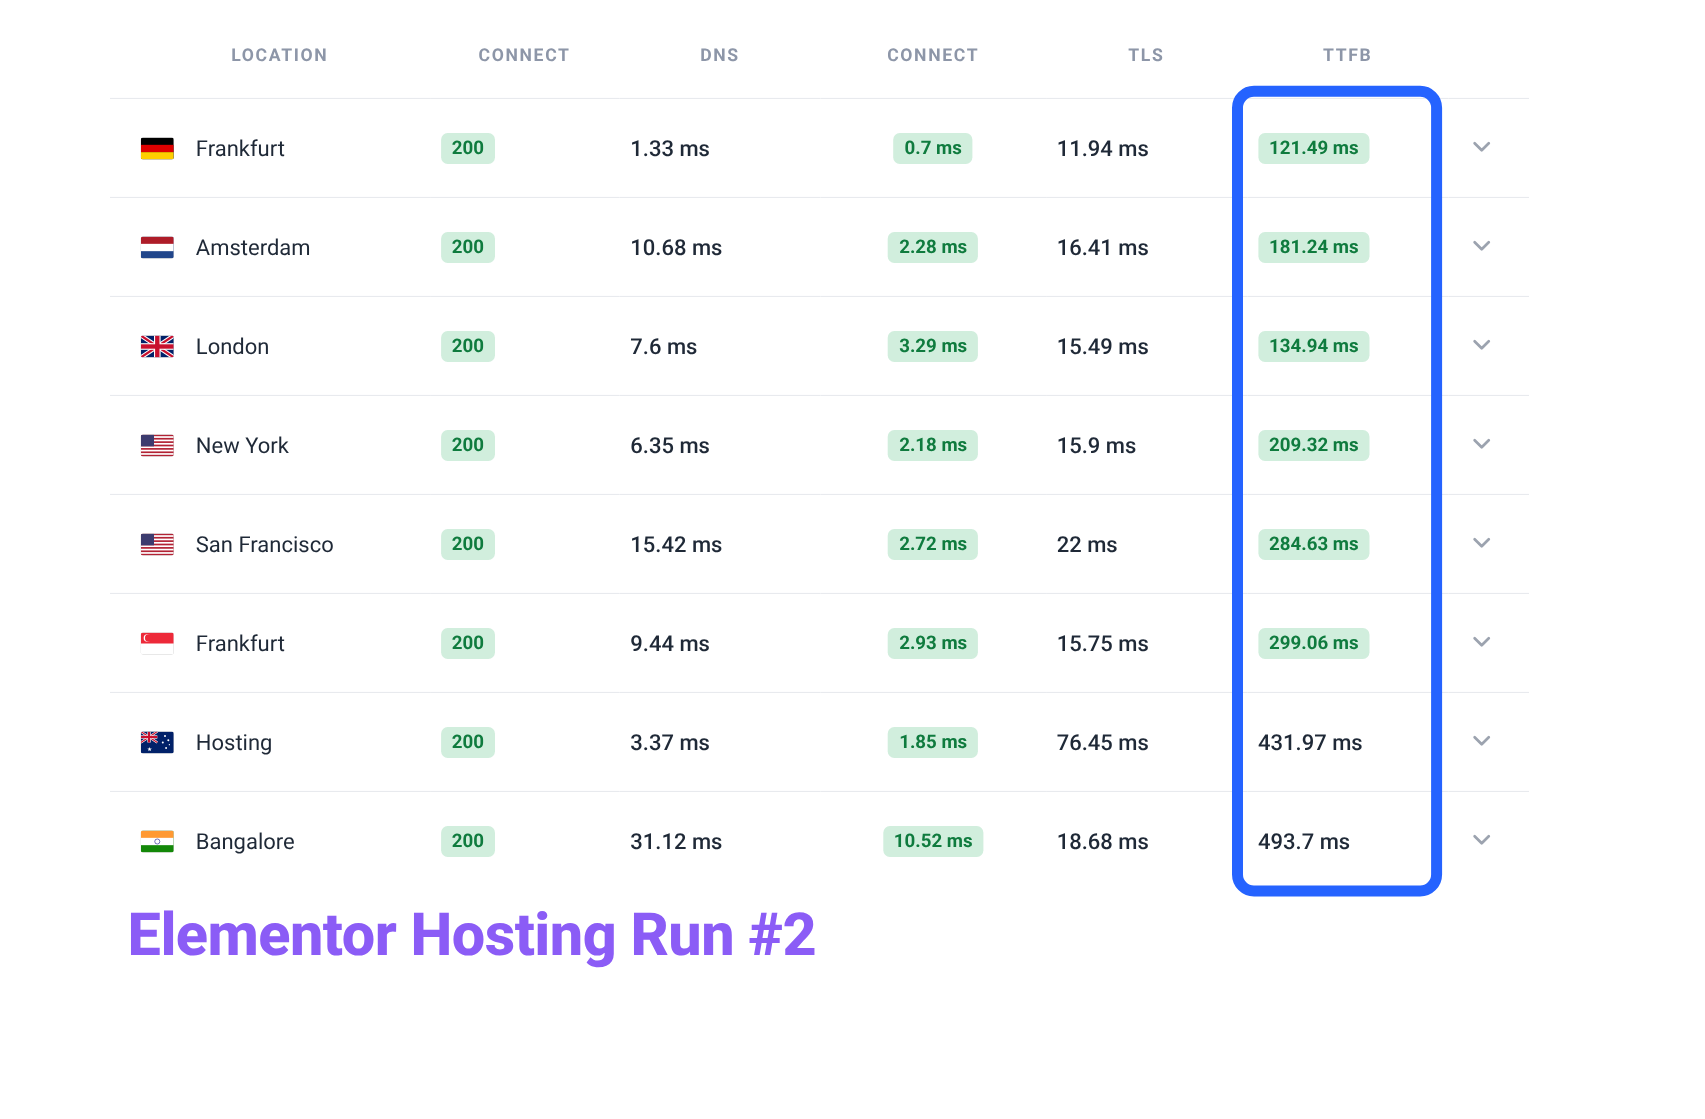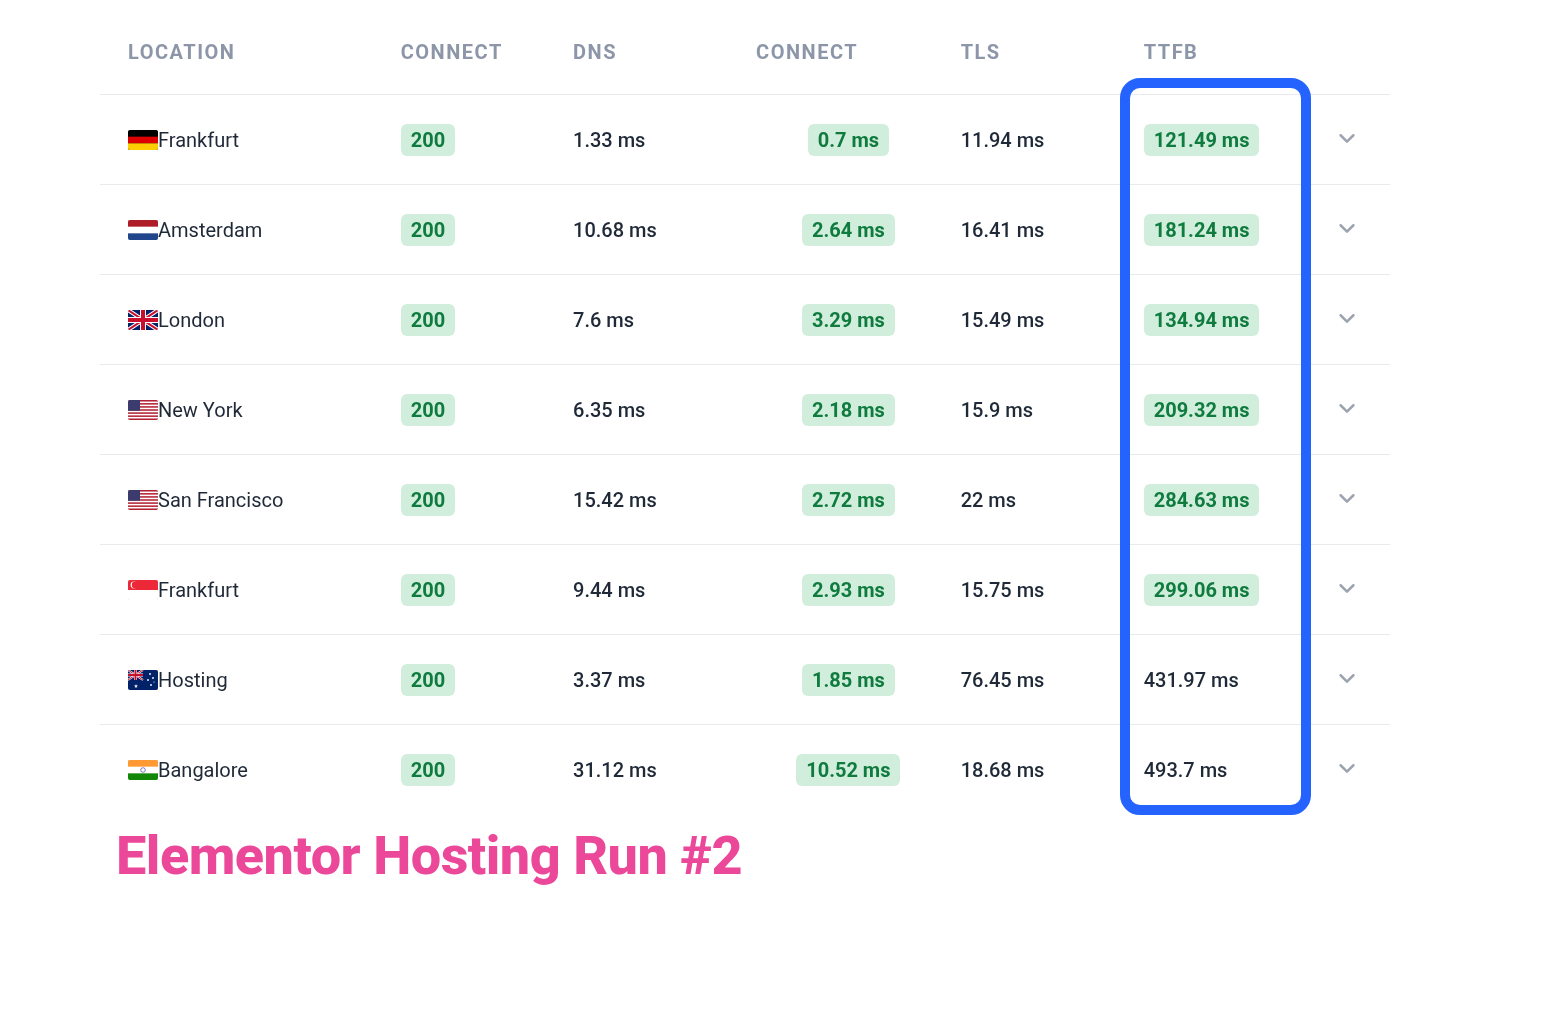--- a/index.html
+++ b/index.html
@@ -8,22 +8,22 @@
     background: #fff;
     width: 1550px;
     padding: 20px 0 40px 0;
   }
   .tbl {
     width: 1290px;
     margin-left: 50px;
     border-collapse: collapse;
   }
   .tbl thead th {
-    text-align: left;
-    font-size: 20px;
+    text-align: center;
+    font-size: 16px;
     font-weight: 700;
     letter-spacing: 1.5px;
     color: #8d96a8;
     padding: 20px 10px 30px 10px;
     border-bottom: 1px solid #e8eaee;
   }
   .tbl tbody td {
     padding: 28px 10px;
     border-bottom: 1px solid #e8eaee;
     font-size: 20px;
@@ -32,54 +32,54 @@
   }
   .tbl tbody tr:last-child td { border-bottom: none; }
   .col-location { width: 270px; padding-left: 28px !important; }
   .col-status   { width: 160px; }
   .col-dns      { width: 170px; }
   .col-connect  { width: 190px; text-align: center; }
   .col-tls      { width: 170px; }
   .col-ttfb     { width: 170px; }
   .col-expand   { width: 60px; text-align: right; padding-right: 28px !important; }
 
-  .loc-wrap { display: flex; align-items: center; gap: 0; }
+  .loc-wrap { display: flex; align-items: center; gap: 20px; }
   .flag {
     width: 30px; height: 20px; display: inline-block; border-radius: 2px;
     background: #ccc; position: relative; overflow: hidden; flex-shrink:0;
   }
   .flag svg { display:block; width:30px; height:20px; }
 
   .badge {
     display: inline-block;
     background: #d1eedd;
     color: #0f7b3e;
     font-weight: 700;
-    font-size: 20px;
+    font-size: 17px;
     padding: 4px 10px;
     border-radius: 6px;
   }
   .plain { color:#1f2937; font-weight:500;text-align:center; }
 
   .chev-btn { background:none; border:none; cursor:pointer; padding:4px; }
   .chev { width:22px; height:22px; }
   .chev polyline { fill:none; stroke:#9ca3af; stroke-width:2.7; stroke-linecap:round; stroke-linejoin:round; }
 
   .highlight-box {
     position: absolute;
     border: 10px solid #2563ff;
     border-radius: 20px;
     pointer-events: none;
   }
   .wrap { position: relative; width: 1290px; margin-left:50px; }
 
   .caption {
     font-size: 54px;
     font-weight: 800;
-    color: #ec4899;
+    color: #8b5cf6;
     margin-left: 116px;
     margin-top: 10px;
     letter-spacing: -0.5px;
   }
   th.col-location { padding-left:28px !important; }
 </style>
 </head>
 <body>
 
 <div class="wrap">
@@ -126,21 +126,21 @@
                   <rect width="30" height="20" fill="#21468B"></rect>
                   <rect width="30" height="13.33" fill="#fff"></rect>
                   <rect width="30" height="6.67" fill="#AE1C28"></rect>
                 </svg>
               </span>
               <span>Amsterdam</span>
             </div>
           </td>
           <td class="col-status"><span class="badge">200</span></td>
           <td class="col-dns"><span class="plain">10.68 ms</span></td>
-          <td class="col-connect"><span class="badge">2.64 ms</span></td>
+          <td class="col-connect"><span class="badge">2.28 ms</span></td>
           <td class="col-tls"><span class="plain">16.41 ms</span></td>
           <td class="col-ttfb"><span class="badge">181.24 ms</span></td>
           <td class="col-expand"><button class="chev-btn"><svg class="chev" viewBox="0 0 24 24">
                 <polyline points="5 9 12 16 19 9"></polyline>
               </svg></button></td>
         </tr>
         <tr>
           <td class="col-location">
             <div class="loc-wrap">
               <span class="flag">

